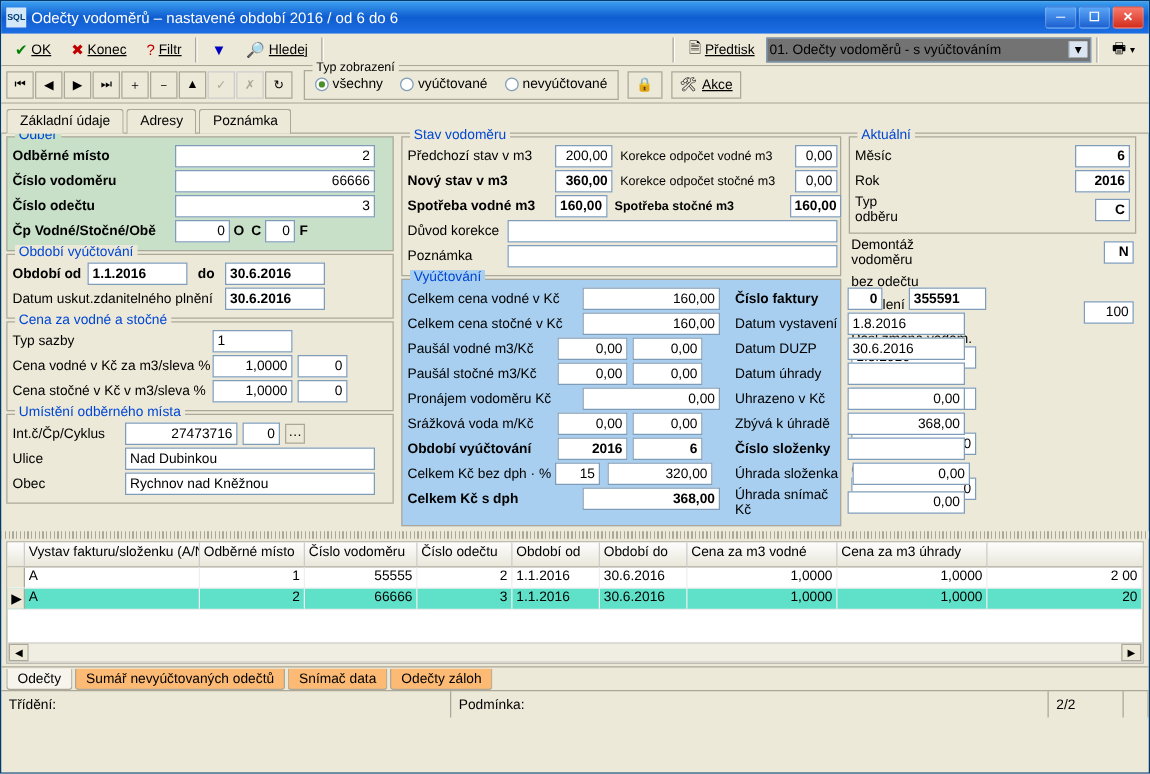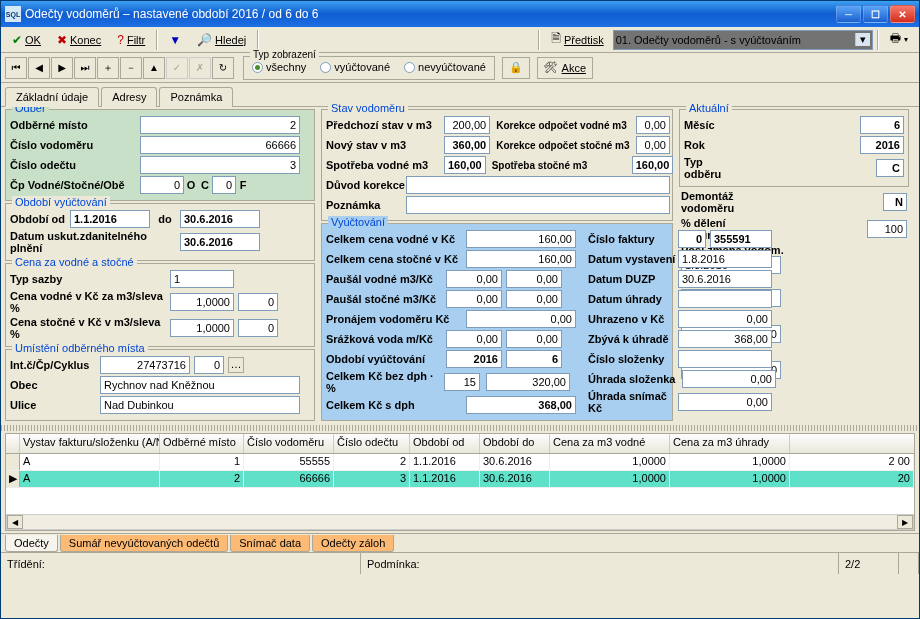--- a/index.html
+++ b/index.html
@@ -31,21 +31,21 @@
 .lockbtn, .akcebtn { height: 22px; padding: 0 6px; border: 1px solid #aca899; background: #ece9d8; display: flex; align-items: center; gap: 4px; margin-left: 6px; }
 
 .tabs { display: flex; padding: 3px 4px 0 4px; border-bottom: 1px solid #aca899; background: #ece9d8; }
 .tab { padding: 3px 10px; border: 1px solid #aca899; border-bottom: none; background: #ece9d8; margin-right: 2px; border-radius: 3px 3px 0 0; position: relative; top: 1px; }
 .tab.active { background: #ece9d8; border-bottom: 1px solid #ece9d8; z-index: 2; }
 .formarea { display: flex; padding: 2px 4px; gap: 6px; }
 
 .fieldset { border: 1px solid #aca899; padding: 6px 4px 4px 4px; margin-bottom: 2px; position: relative; }
 .fieldset > .legend { position: absolute; top: -8px; left: 6px; background: #ece9d8; padding: 0 3px; color: #0046d5; font-size: 11px; }
 .row { display: flex; align-items: center; margin-bottom: 2px; min-height: 18px; }
-.lbl { flex: 0 0 auto; font-weight: bold; }
+.lbl { flex: 0 0 auto; }
 .inp { height: 18px; border: 1px solid #7f9db9; background: white; padding: 1px 3px; text-align: right; display: flex; align-items: center; justify-content: flex-end; }
 .inp.left { text-align: left; justify-content: flex-start; }
 .bold { font-weight: bold; }
 
 .leftcol { width: 310px; }
 .midcol { width: 352px; }
 .rightcol { width: 230px; }
 
 .odber { background: #c8e0c8; }
 .odber .legend { background: #c8e0c8; }
@@ -233,26 +233,26 @@
 
       <div class="fieldset">
         <span class="legend">Umístění odběrného místa</span>
         <div class="row">
             <span class="lbl" style="width:90px">Int.č/Čp/Cyklus</span>
             <span class="inp" style="width:90px">27473716</span>
             <span class="inp" style="width:30px;margin-left:4px">0</span>
             <span style="width:16px;height:16px;border:1px solid #aca899;margin-left:4px;text-align:center">…</span>
           </div>
         <div class="row">
+            <span class="lbl" style="width:90px">Ulice</span>
+            <span class="inp left" style="width:200px">Nad Dubinkou</span>
+          </div>
+        <div class="row">
             <span class="lbl" style="width:90px">Obec</span>
             <span class="inp left" style="width:200px">Rychnov nad Kněžnou</span>
-          </div>
-        <div class="row">
-            <span class="lbl" style="width:90px">Ulice</span>
-            <span class="inp left" style="width:200px">Nad Dubinkou</span>
           </div>
       </div>
     </div>
 
     <div class="midcol">
       <div class="fieldset" style="padding-right:2px">
         <span class="legend">Stav vodoměru</span>
         <div class="row">
             <span class="lbl" style="width:118px">Předchozí stav v m3</span>
             <span class="inp" style="width:70px">200,00</span>
@@ -324,21 +324,21 @@
               </div>
             <div class="row">
                 <span class="lbl bold" style="width:140px">Celkem Kč s dph</span>
                 <span class="inp bold" style="width:110px">368,00</span>
               </div>
           </div>
           <div style="flex:1">
             <div class="row">
                 <span class="lbl bold" style="width:90px">Číslo faktury</span>
                 <span class="inp bold" style="width:28px">0</span>
-                <span class="inp left bold" style="width:62px;margin-left:4px">355591</span>
+                <span class="inp left bold" style="width:62px;margin-left:21px">355591</span>
               </div>
             <div class="row">
                 <span class="lbl" style="width:90px">Datum vystavení</span>
                 <span class="inp left" style="width:94px">1.8.2016</span>
               </div>
             <div class="row">
                 <span class="lbl" style="width:90px">Datum DUZP</span>
                 <span class="inp left" style="width:94px">30.6.2016</span>
               </div>
             <div class="row">
@@ -382,20 +382,23 @@
             <span class="inp bold" style="width:44px;margin-left:auto">2016</span>
           </div>
         <div class="row">
             <span class="lbl" style="width:42px">Typ odběru</span>
             <span class="inp bold" style="width:28px;margin-left:auto;text-align:center">C</span>
           </div>
       </div>
       <div class="row" style="margin:3px 2px">
           <span class="lbl" style="width:70px">Demontáž vodoměru</span>
           <span class="inp bold" style="width:24px;margin-left:auto;text-align:center">N</span>
+        </div>
+      <div class="row" style="margin:0 2px 3px">
+          <span class="lbl">bez odečtu</span>
         </div>
       <div class="row" style="margin:3px 2px">
           <span class="lbl" style="width:60px">% dělení faktury</span>
           <span class="inp" style="width:40px;margin-left:auto">100</span>
         </div>
       <div class="row" style="margin:3px 2px;flex-direction:column;align-items:flex-start">
           <span class="lbl">Posl.změna vodom.</span>
           <span class="inp left" style="width:100px">1.8.2016</span>
         </div>
       <div class="row" style="margin:3px 2px;flex-direction:column;align-items:flex-start">

